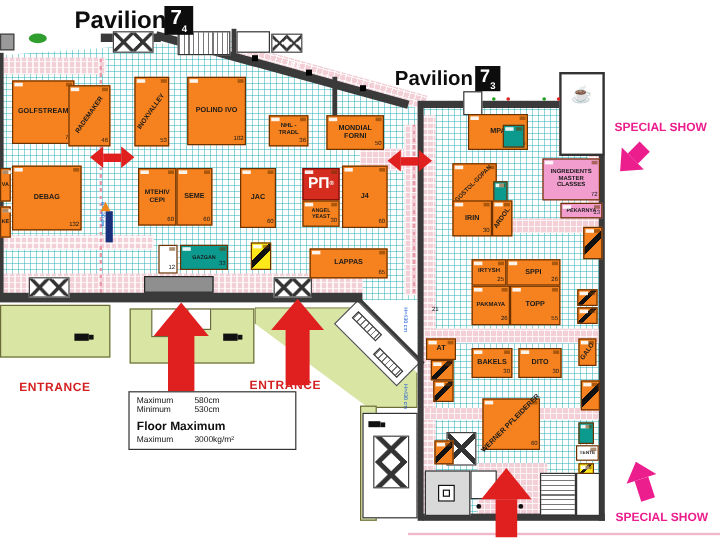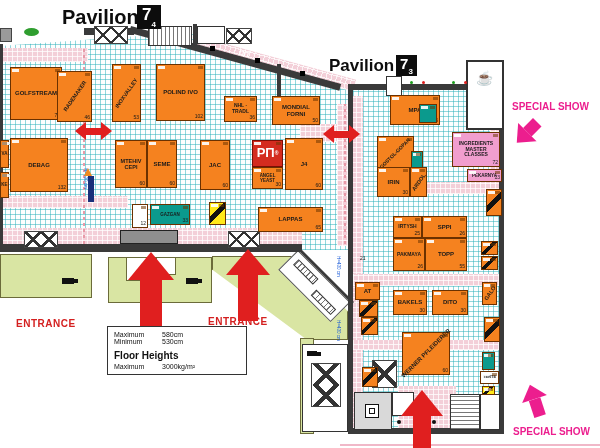--- a/index.html
+++ b/index.html
@@ -363,20 +363,20 @@
 
   <div class="legend">
     <div class="row">
       <span class="k">Maximum</span>
       <span>580cm</span>
       </div>
     <div class="row">
       <span class="k">Minimum</span>
       <span>530cm</span>
       </div>
-    <h3 style="margin-top:5px;">Floor Heights</h3>
+    <h3 style="margin-top:5px;">Floor Maximum</h3>
     <div class="row">
       <span class="k">Maximum</span>
       <span>3000kg/m²</span>
       </div>
   </div>
 
 </div>
 
 </body></html>

